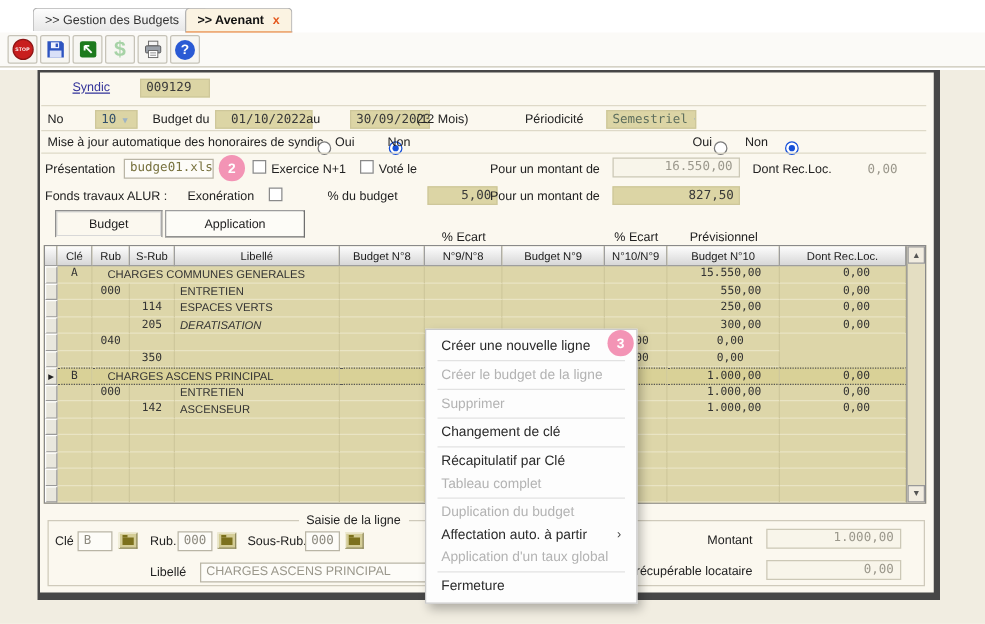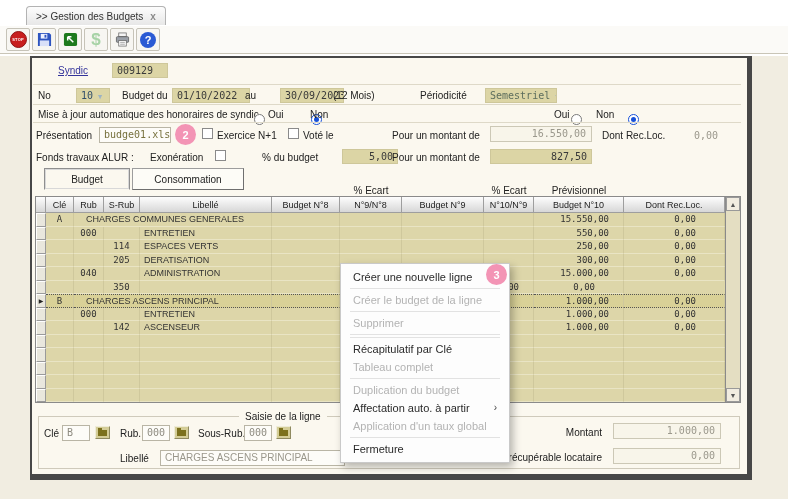--- a/index.html
+++ b/index.html
@@ -118,20 +118,24 @@
 
 
 
   
   <div class="topstrip">
     <div class="tabbar">
       <div class="tab" style="left:26px;">
         <span>&gt;&gt; Gestion des Budgets</span>
         <span class="x">x</span>
       </div>
+      <div class="tab active" style="left:148px;">
+        <span>&gt;&gt; Avenant</span>
+        <span class="x">x</span>
+      </div>
     </div>
     <div class="toolbar">
       <div class="tbtn" style="left:6px;">
         <span class="stopicon">STOP</span>
       </div>
       <div class="tbtn" style="left:32px;">
         <svg width="15" height="15" viewBox="0 0 16 16">
           <path d="M1 1h12l2 2v12H1z" fill="#2d54c0"></path>
           <rect x="4" y="2" width="7" height="5" fill="#eef1ff"></rect>
           <rect x="8" y="3" width="2" height="3" fill="#2d54c0"></rect>
@@ -167,21 +171,21 @@
 
   
   <div class="abs lbl lbl-blue" style="left:58px; top:65px;text-decoration:underline;">Syndic</div>
   <div class="abs val tanbox" style="left:112px; top:63px; width:56px;">009129</div>
   <div class="sepline" style="top:84px;"></div>
 
   
   <div class="abs lbl" style="left:38px; top:90px;">No</div>
   <div class="abs val tanbox" style="left:76px; top:88px; width:34px; color:#33506a;"><span>10</span><span class="chev">▼</span></div>
   <div class="abs lbl" style="left:122px; top:90px;">Budget du</div>
-  <div class="abs val tanbox" style="left:172px; top:88px; width:78px;">01/10/2022</div>
+  <div class="abs val tanbox" style="left:172px; top:88px; width:78px;text-align:right;">01/10/2022</div>
   <div class="abs lbl" style="left:245px; top:90px;">au</div>
   <div class="abs val tanbox" style="left:280px; top:88px; width:64px;">30/09/2023</div>
   <div class="abs lbl" style="left:333px; top:90px;">(12 Mois)</div>
   <div class="abs lbl" style="left:420px; top:90px;">Périodicité</div>
   <div class="abs val tanbox" style="left:485px; top:88px; width:72px; color:#5d6e5d;"><span>Semestriel</span><span class="chev">▼</span></div>
   <div class="sepline" style="top:104px;"></div>
 
   
   <div class="abs lbl" style="left:38px; top:109px;">Mise à jour automatique des honoraires de syndic</div>
   <span class="abs radio" style="left:254px; top:109px;"></span>
@@ -214,21 +218,21 @@
   <div class="abs lbl" style="left:262px; top:152px;">% du budget</div>
   <div class="abs val tanbox" style="left:342px; top:149px; width:56px; text-align:right;">5,00</div>
   <div class="abs lbl" style="left:392px; top:152px;">Pour un montant de</div>
   <div class="abs val tanbox" style="left:490px; top:149px; width:102px; text-align:right;">827,50</div>
 
   
   <div class="btab active" style="left:44px; width:86px;">
       <span>Budget</span>
     </div>
   <div class="btab idle" style="left:132px; width:112px;">
-      <span>Consommation</span>
+      <span>Application</span>
     </div>
 
   
   <div class="overlbl" style="left:371px;">% Ecart</div>
   <div class="overlbl" style="left:509px;">% Ecart</div>
   <div class="overlbl" style="left:579px;">Prévisionnel</div>
 
   
   <div class="tablebox">
     <div class="tgrid-row thead" id="thead">
@@ -280,34 +284,33 @@
           <div class="num" style="padding-right: 8px;"></div>
           <div class="num" style="padding-right: 8px;"></div>
           <div class="num" style="padding-right: 14px;">250,00</div>
           <div class="num" style="padding-right: 28px;">0,00</div>
         </div>
         <div class="tgrid-row trow">
           <div class="selcell"></div>
           <div class="code"></div>
           <div class="code"></div>
           <div class="code">205</div>
-          <div class="" style="padding-left: 4px;">DERATISATION</div>
+          <div class="" style="padding-left: 4px; font-style: italic;">DERATISATION</div>
           <div class="num" style="padding-right: 8px;"></div>
           <div class="num" style="padding-right: 8px;"></div>
           <div class="num" style="padding-right: 8px;"></div>
           <div class="num" style="padding-right: 8px;"></div>
           <div class="num" style="padding-right: 14px;">300,00</div>
           <div class="num" style="padding-right: 28px;">0,00</div>
         </div>
         <div class="tgrid-row trow">
           <div class="selcell"></div>
           <div class="code"></div>
           <div class="code">040</div>
           <div class="code"></div>
-          <div class="" style="padding-left: 4px;">ADMINISTRATION</div>
           <div class="num" style="padding-right: 8px;"></div>
           <div class="num" style="padding-right: 8px;"></div>
           <div class="num" style="padding-right: 8px;"></div>
           <div class="num" style="padding-right: 8px;"></div>
           <div class="num" style="padding-right: 14px;">15.000,00</div>
           <div class="num" style="padding-right: 28px;">0,00</div>
         </div>
         <div class="tgrid-row trow">
           <div class="selcell"></div>
           <div class="code"></div>
@@ -456,20 +459,23 @@
       </div>
       <div class="msep"></div>
       <div class="mi dis">
         <span>Créer le budget de la ligne</span>
       </div>
       <div class="msep"></div>
       <div class="mi dis">
         <span>Supprimer</span>
       </div>
       <div class="msep"></div>
+      <div class="mi">
+        <span>Changement de clé</span>
+      </div>
       <div class="msep"></div>
       <div class="mi">
         <span>Récapitulatif par Clé</span>
       </div>
       <div class="mi dis">
         <span>Tableau complet</span>
       </div>
       <div class="msep"></div>
       <div class="mi dis">
         <span>Duplication du budget</span>

